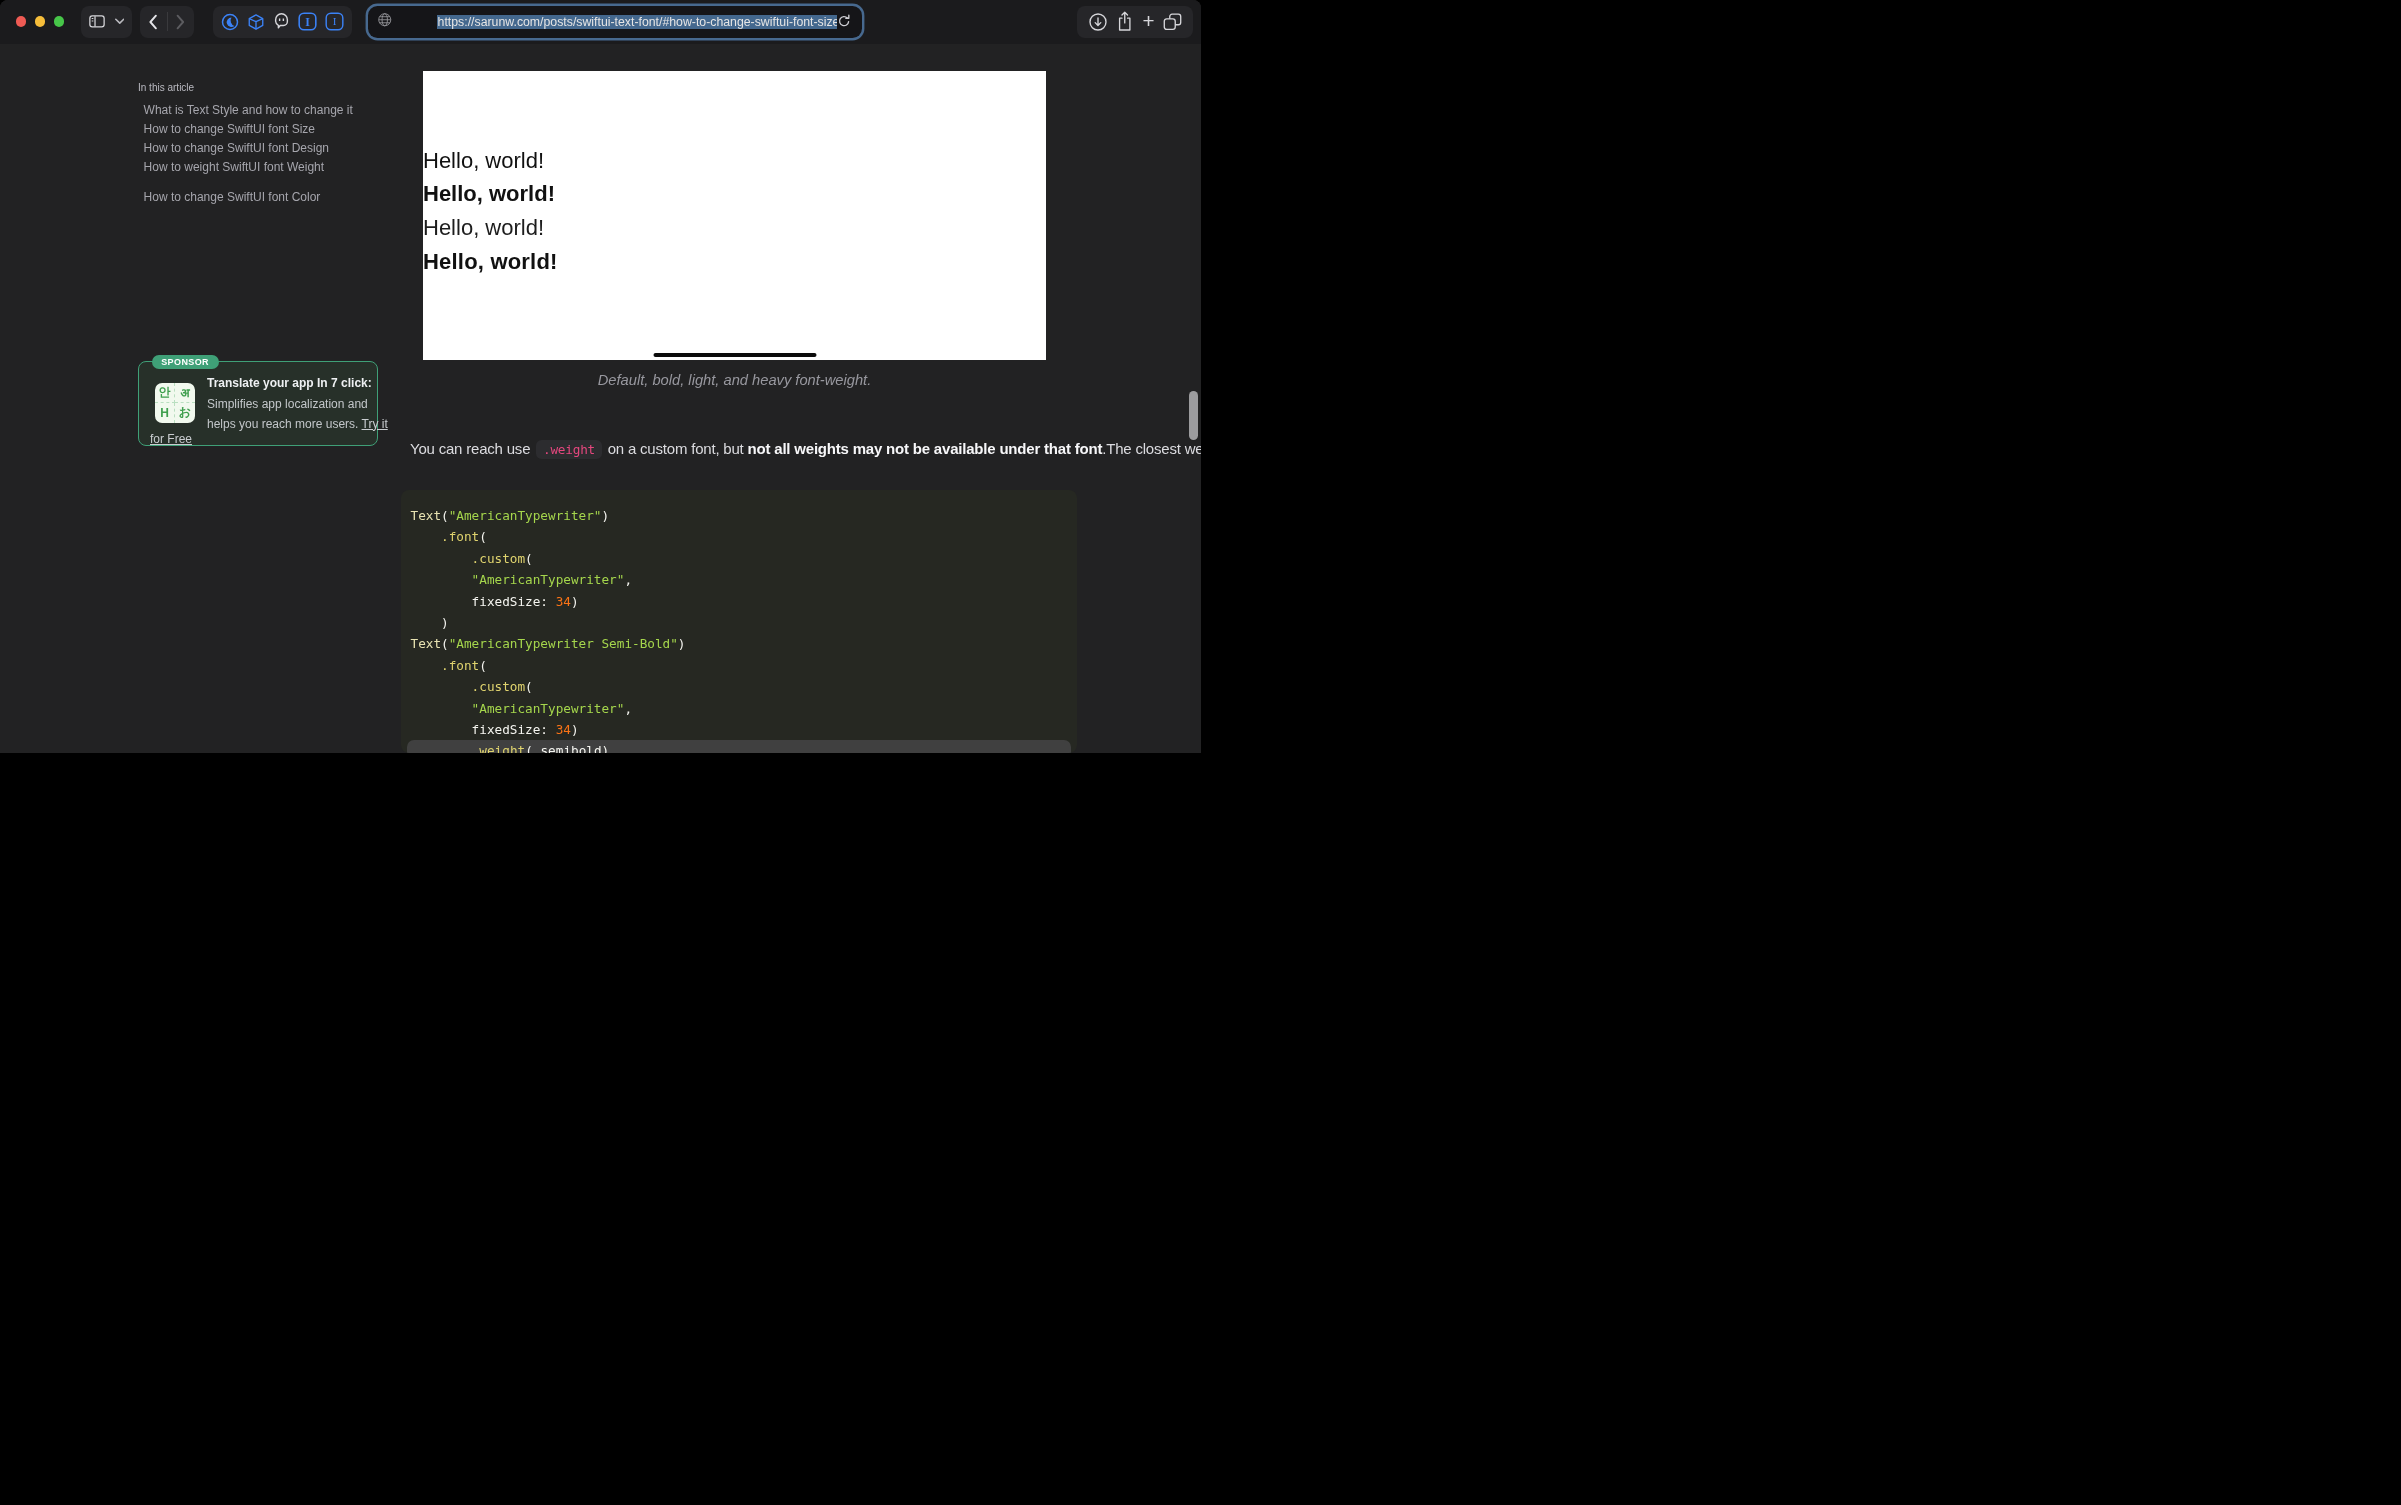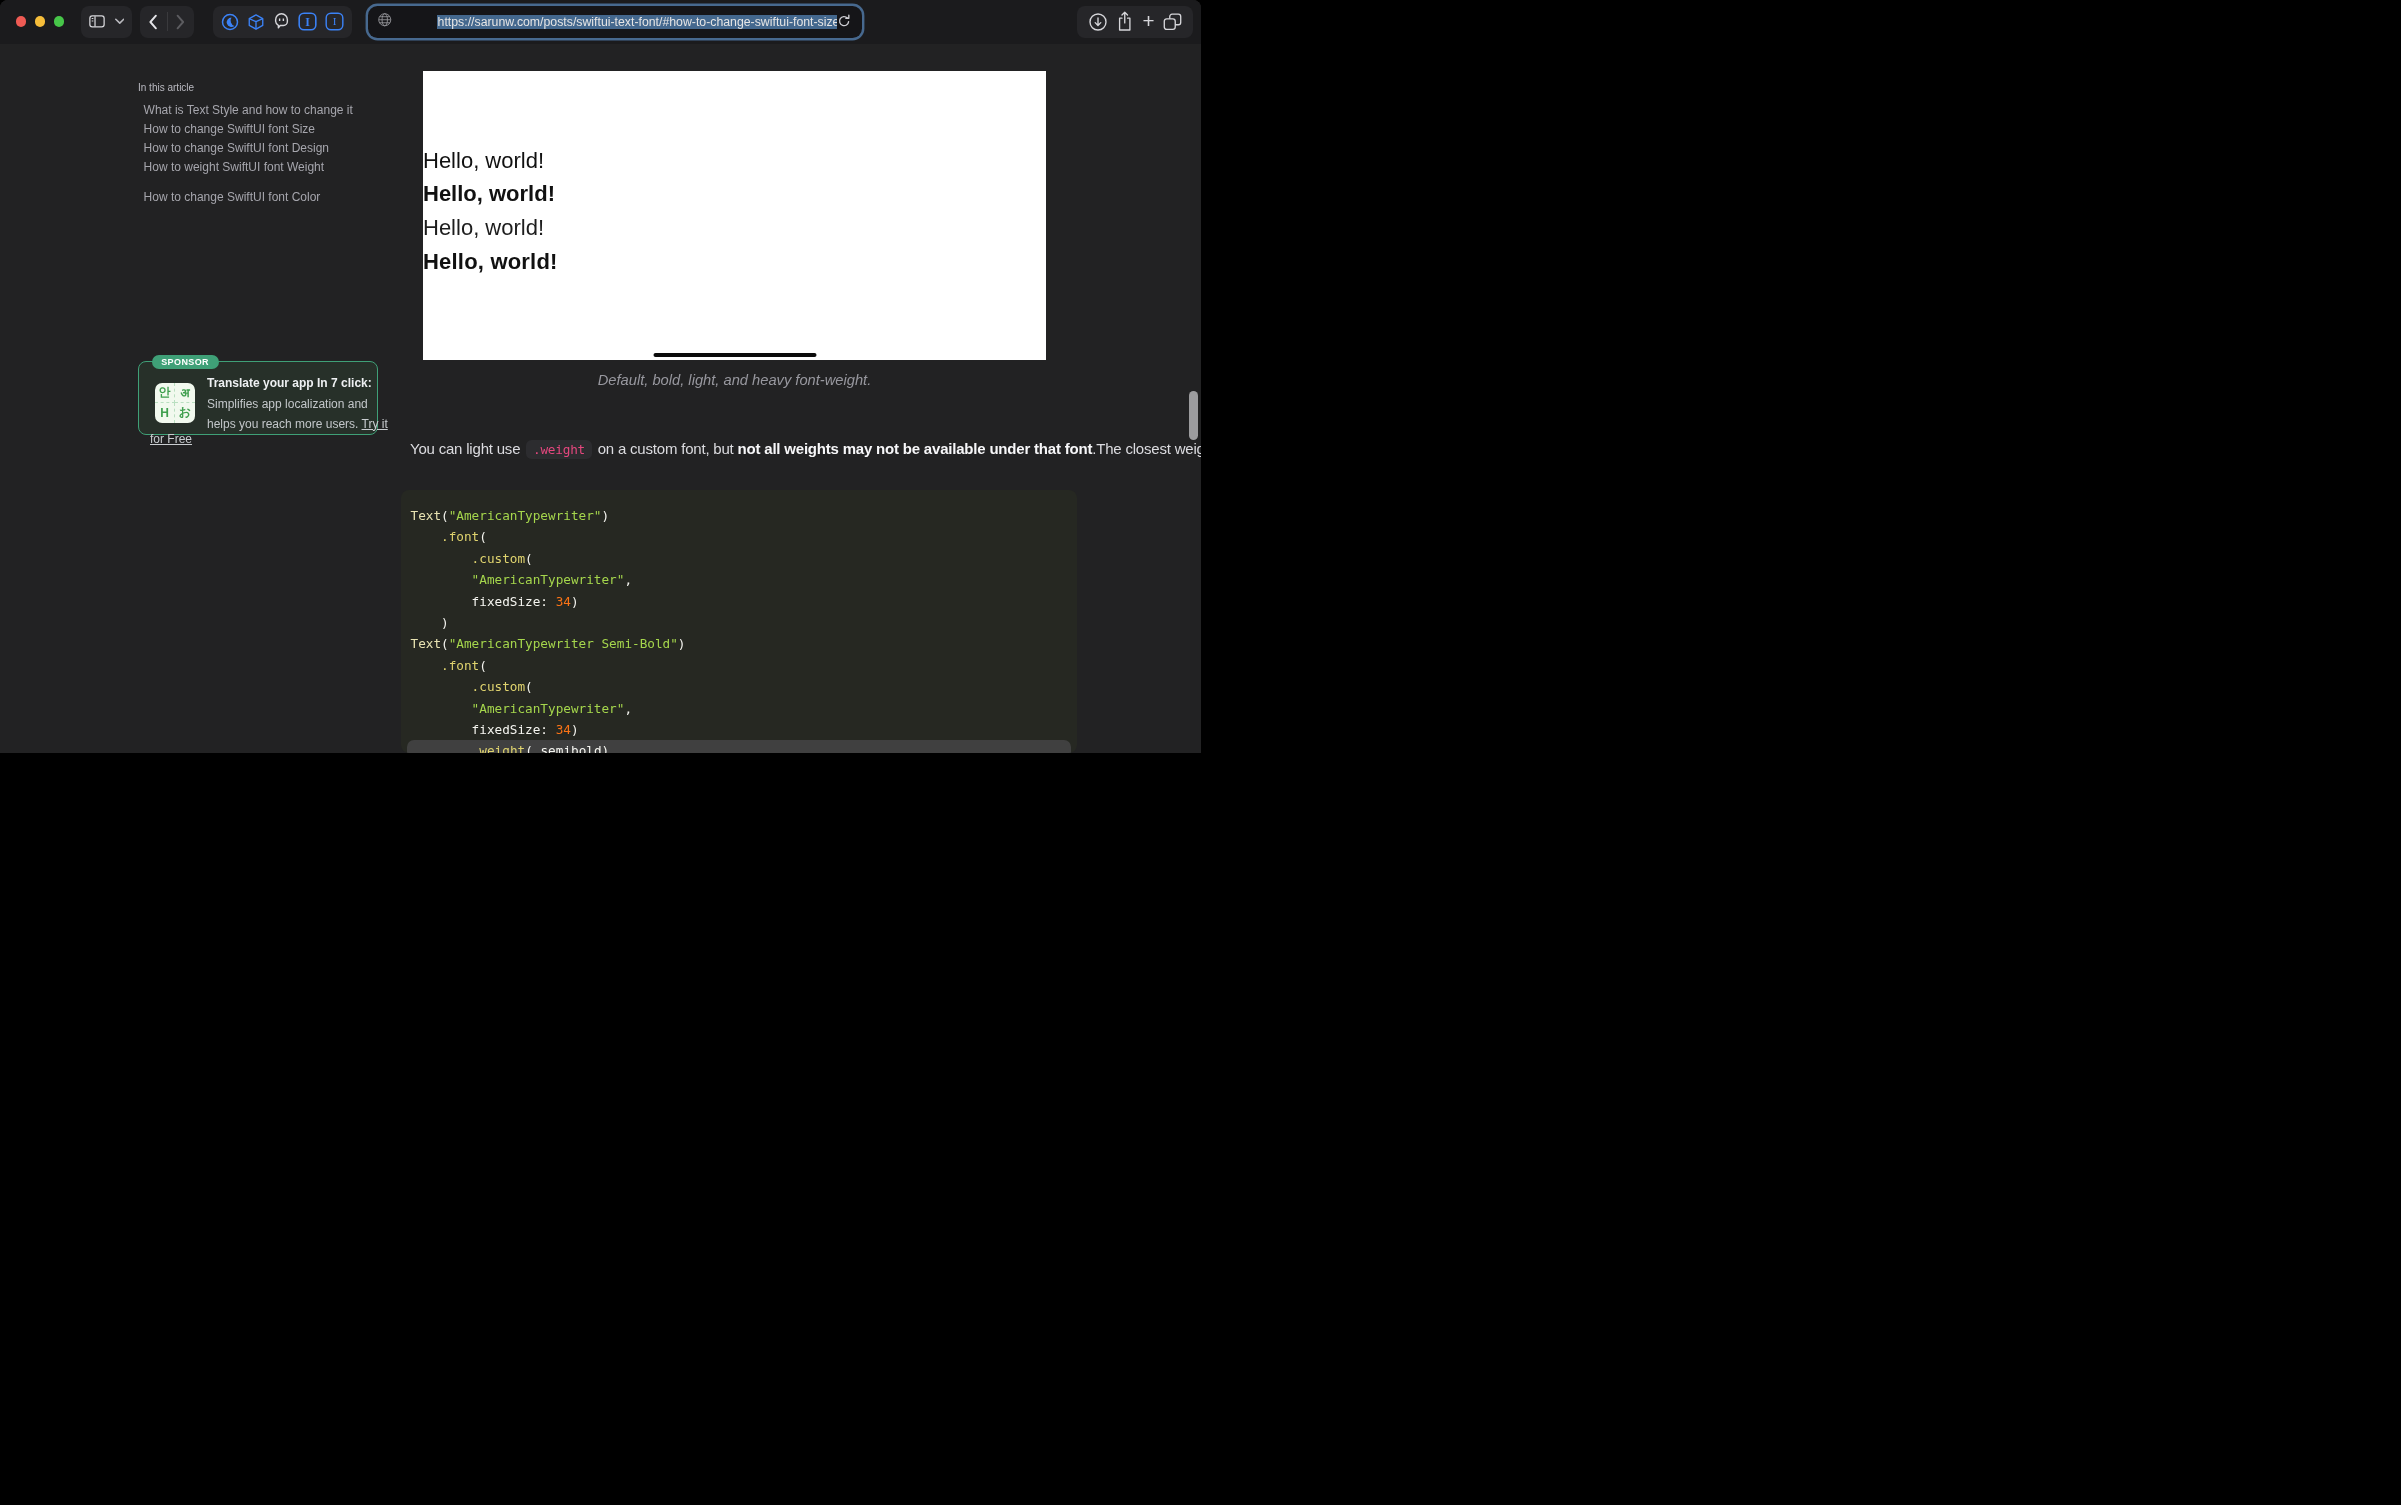--- a/index.html
+++ b/index.html
@@ -29,21 +29,21 @@
   
   .toc{position:absolute;left:138px;top:79px;width:248px;}
   .toc-heading{font-size:10px;font-weight:normal;color:#babac1;line-height:17.5px;margin-bottom:4.8px;}
   .toc-item{font-size:12px;color:#a6a6ad;line-height:19px;padding-left:5.6px;cursor:pointer;}
   .toc-sub{margin:9.5px 0 0 9.5px;border-left:1.2px solid #8f8f96;padding:1.6px 0 1.6px 16px;}
   .toc-sub-item{font-size:12px;color:#a6a6ad;line-height:14.3px;width:202px;margin-bottom:4px;cursor:pointer;}
   .toc-sub-item.active{color:#ededf0;font-weight:bold;}
   .toc-item.after-sub{margin-top:11px;}
 
   
-  .sponsor{position:absolute;left:138px;top:361px;width:240px;height:74px;border:1.2px solid #3fa077;border-radius:8px;background:#273029;box-sizing:border-box;}
+  .sponsor{position:absolute;left:138px;top:361px;width:240px;height:85px;border:1.2px solid #3fa077;border-radius:8px;background:#273029;box-sizing:border-box;}
   .sponsor-badge{position:absolute;left:12.7px;top:-7.1px;height:14.3px;line-height:14.3px;padding:0 9.5px;background:#3fa077;border-radius:7.1px;color:#fff;font-size:9px;font-weight:bold;letter-spacing:0.4px;}
   .sponsor-icon{position:absolute;left:16px;top:20.6px;width:40px;height:40px;border-radius:7.1px;background:#f1f9ee;display:grid;grid-template-columns:1fr 1fr;grid-template-rows:1fr 1fr;}
   .sp-cell{display:flex;align-items:center;justify-content:center;font-size:12px;font-weight:bold;color:#3f9f4e;}
   .sp-cell.b-r{border-right:0.8px dashed #b9dfc0;}
   .sp-cell.b-b{border-bottom:0.8px dashed #b9dfc0;}
   .sponsor-text{position:absolute;left:68px;top:12.7px;width:163px;}
   .sponsor-title{font-size:12px;font-weight:bold;color:#eef0f2;line-height:16px;margin-bottom:3.2px;white-space:nowrap;}
   .sponsor-line{font-size:12px;color:#c3c7ca;line-height:20px;white-space:nowrap;}
   .sponsor-link{color:#c9cdd0;text-decoration:underline;cursor:pointer;}
   .sponsor-link2{position:absolute;left:11px;top:70px;font-size:12px;line-height:14.3px;}
@@ -230,21 +230,21 @@
     <div id="hello-lines">
         <div class="hello w-regular">Hello, world!</div>
         <div class="hello w-bold">Hello, world!</div>
         <div class="hello w-light">Hello, world!</div>
         <div class="hello w-heavy">Hello, world!</div>
       </div>
     <div class="home-indicator"></div>
   </div>
   <div class="caption">Default, bold, light, and heavy font-weight.</div>
 
-  <p class="para" id="para"><span class="line"><span>You can light use </span><span class="inline-code">.weight</span><span> on a custom font, but </span><span class="para-bold">not all weights may not be available under that font</span><span>.</span></span><span class="line"><span>The closest weight will use as a fallback if specified can't be fulfilled.</span></span></p>
+  <p class="para" id="para"><span class="line"><span>You can reach use </span><span class="inline-code">.weight</span><span> on a custom font, but </span><span class="para-bold">not all weights may not be available under that font</span><span>.</span></span><span class="line"><span>The closest weight will use as a fallback if specified can't be fulfilled.</span></span></p>
 
   <div class="codeblock" id="codeblock">
       <div class="code-line"><span class="tk-type">Text</span><span class="tk-plain">(</span><span class="tk-string">"AmericanTypewriter"</span><span class="tk-plain">)</span></div>
       <div class="code-line"><span class="tk-plain">    </span><span class="tk-method">.font</span><span class="tk-plain">(</span></div>
       <div class="code-line"><span class="tk-plain">        </span><span class="tk-method">.custom</span><span class="tk-plain">(</span></div>
       <div class="code-line"><span class="tk-plain">        </span><span class="tk-string">"AmericanTypewriter"</span><span class="tk-plain">,</span></div>
       <div class="code-line"><span class="tk-plain">        fixedSize: </span><span class="tk-number">34</span><span class="tk-plain">)</span></div>
       <div class="code-line"><span class="tk-plain">    )</span></div>
       <div class="code-line"><span class="tk-type">Text</span><span class="tk-plain">(</span><span class="tk-string">"AmericanTypewriter Semi-Bold"</span><span class="tk-plain">)</span></div>
       <div class="code-line"><span class="tk-plain">    </span><span class="tk-method">.font</span><span class="tk-plain">(</span></div>

